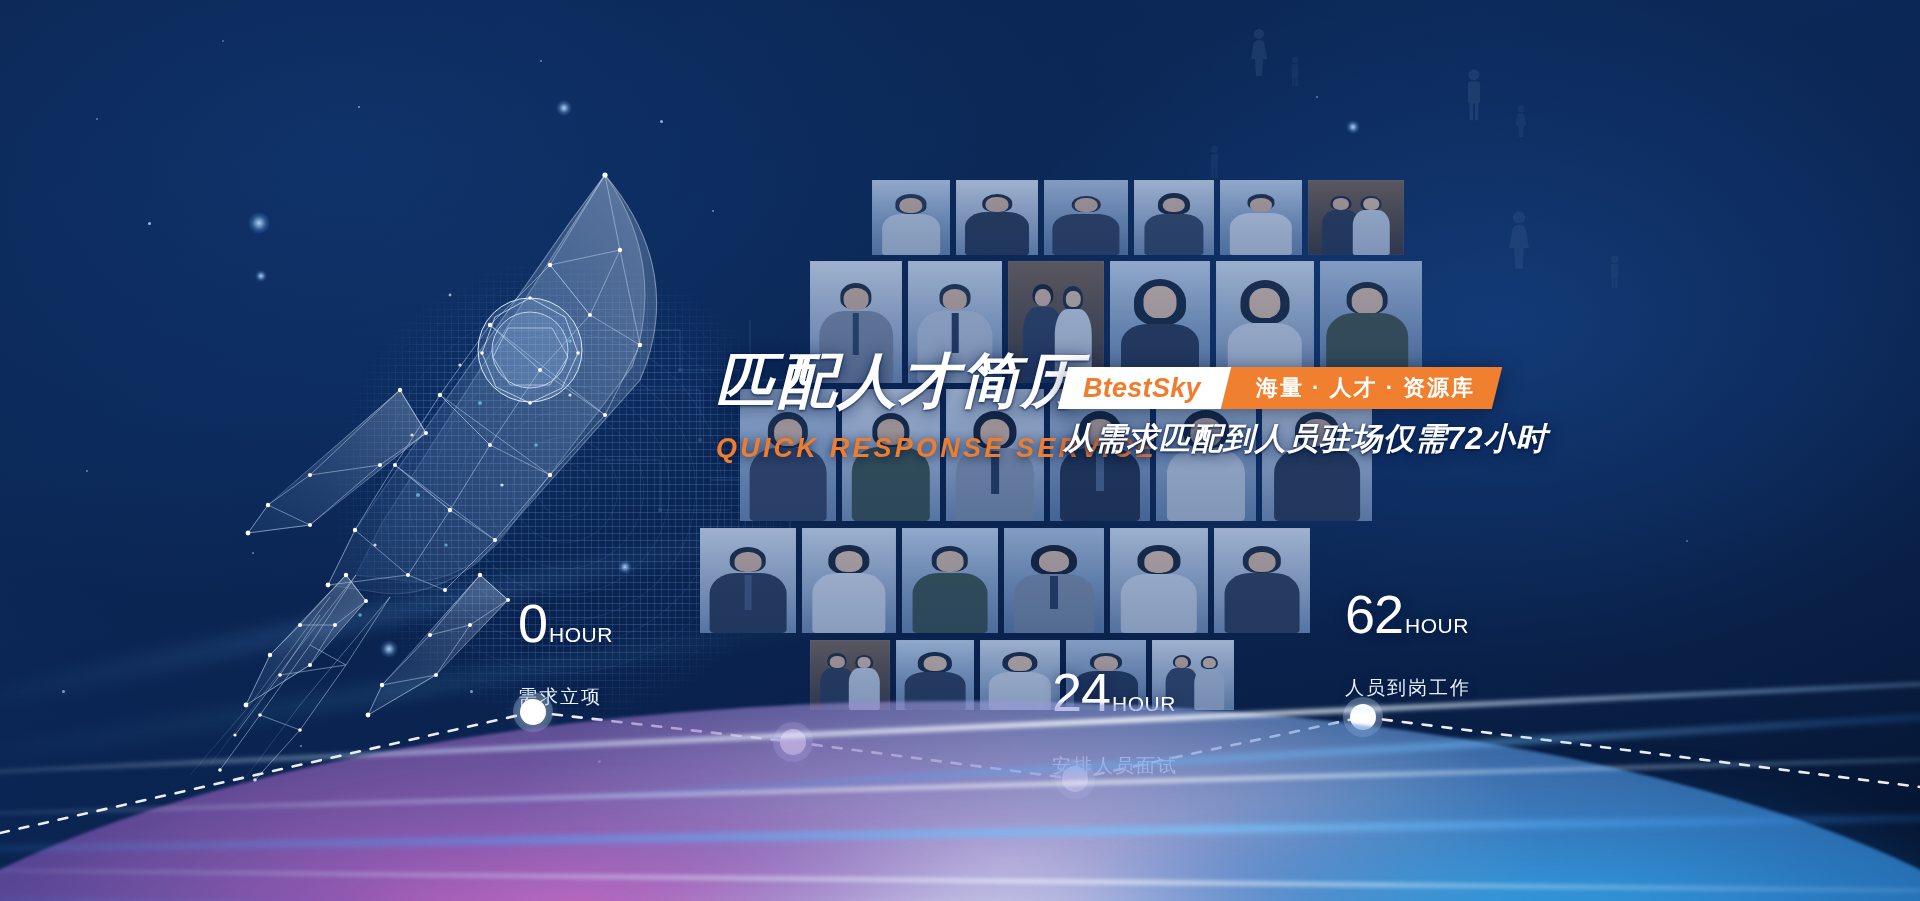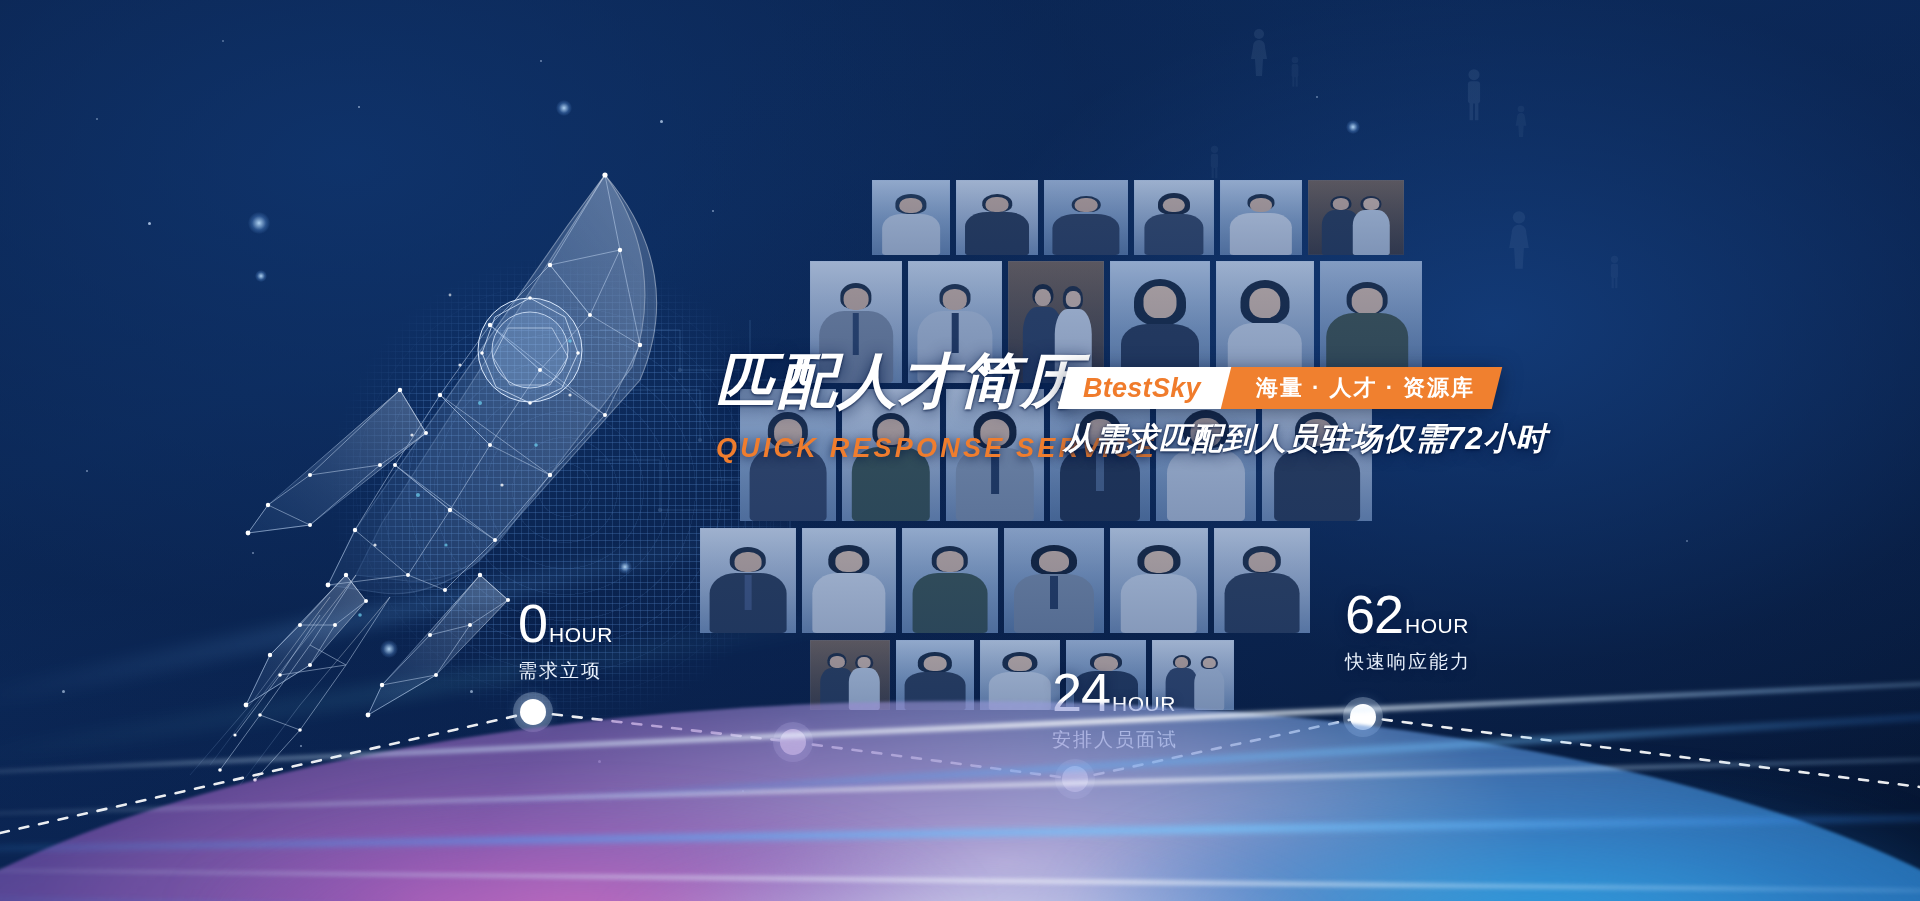--- a/index.html
+++ b/index.html
@@ -106,21 +106,21 @@
     font-style:italic; color:#ffffff; letter-spacing:1px; white-space:nowrap;
     text-shadow:0 3px 14px rgba(0,25,70,.9), 0 1px 3px rgba(0,20,60,.95);
   }
 
   
   .ms{ position:absolute; }
   .ms .num{ font-size:54px; color:#fff; font-weight:300; letter-spacing:-1px;
     text-shadow:0 2px 12px rgba(0,20,60,.75); display:inline-block; vertical-align:baseline; }
   .ms .unit{ font-size:21px; color:#fff; letter-spacing:.5px; margin-left:2px;
     text-shadow:0 2px 10px rgba(0,20,60,.75); display:inline-block; vertical-align:baseline; }
-  .ms .desc{ margin-top:4px; font-size:19px; color:#e8f0fb; letter-spacing:2px;
+  .ms .desc{ margin-top:30px; font-size:19px; color:#e8f0fb; letter-spacing:2px;
     text-shadow:0 2px 10px rgba(0,20,60,.8); }
 
   
   .tl{ position:absolute; inset:0; pointer-events:none; }
   .dot{ position:absolute; width:26px; height:26px; border-radius:50%;
     background:#ffffff; box-shadow:0 0 0 7px rgba(196,214,236,.30), 0 0 14px 2px rgba(160,200,255,.35); }
 
   
   .aurora{ position:absolute; left:-40px; right:-40px; bottom:-170px; height:470px; overflow:hidden; }
   .a-base{
@@ -650,21 +650,21 @@
   </div>
 
 
   <div class="ms" style="left:1052px;top:661px;">
     <div><span class="num">24</span><span class="unit">HOUR</span></div>
     <div class="desc">安排人员面试</div>
   </div>
 
   <div class="ms" style="left:1345px;top:583px;">
     <div><span class="num">62</span><span class="unit">HOUR</span></div>
-    <div class="desc">快速响应能力</div>
+    <div class="desc">人员到岗工作</div>
   </div>
 
   <svg class="tl" viewBox="0 0 1920 901" preserveAspectRatio="none">
     <g stroke="#ffffff" stroke-width="2.6" fill="none" stroke-dasharray="9 11" stroke-linecap="round" opacity=".92">
       <path d="M0 833 L533 712"></path>
       <path d="M533 712 L793 742"></path>
       <path d="M793 742 L1075 779"></path>
       <path d="M1075 779 L1363 717"></path>
       <path d="M1363 717 L1920 787"></path>
     </g>

